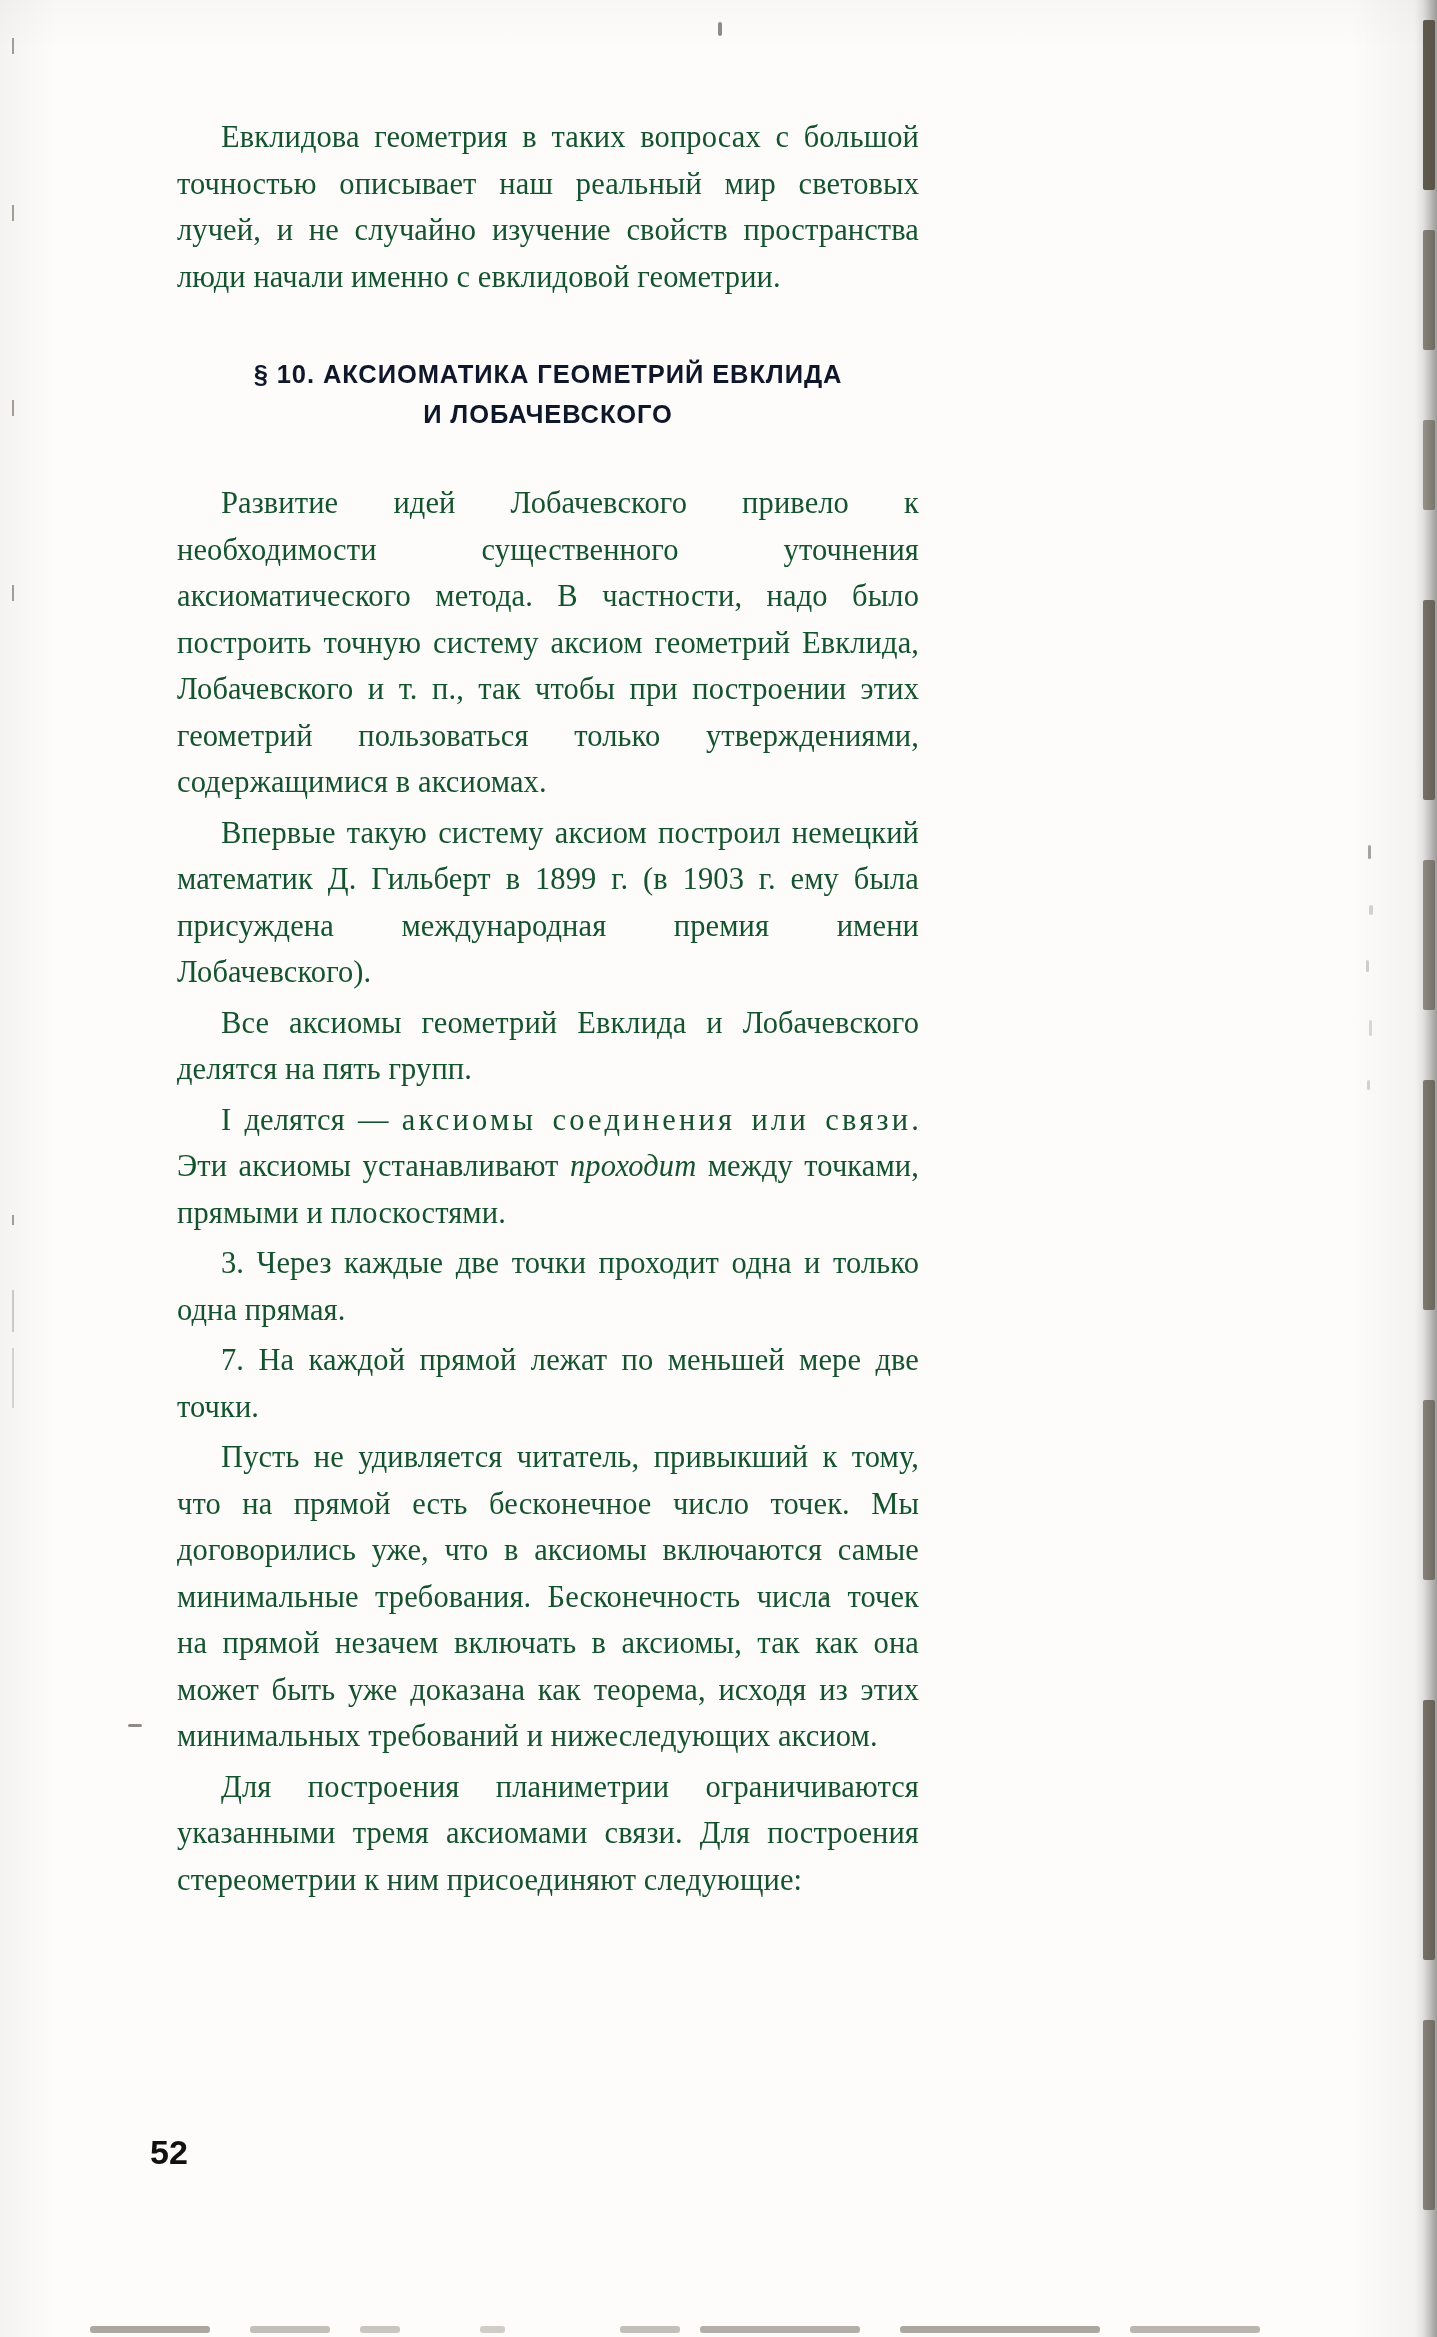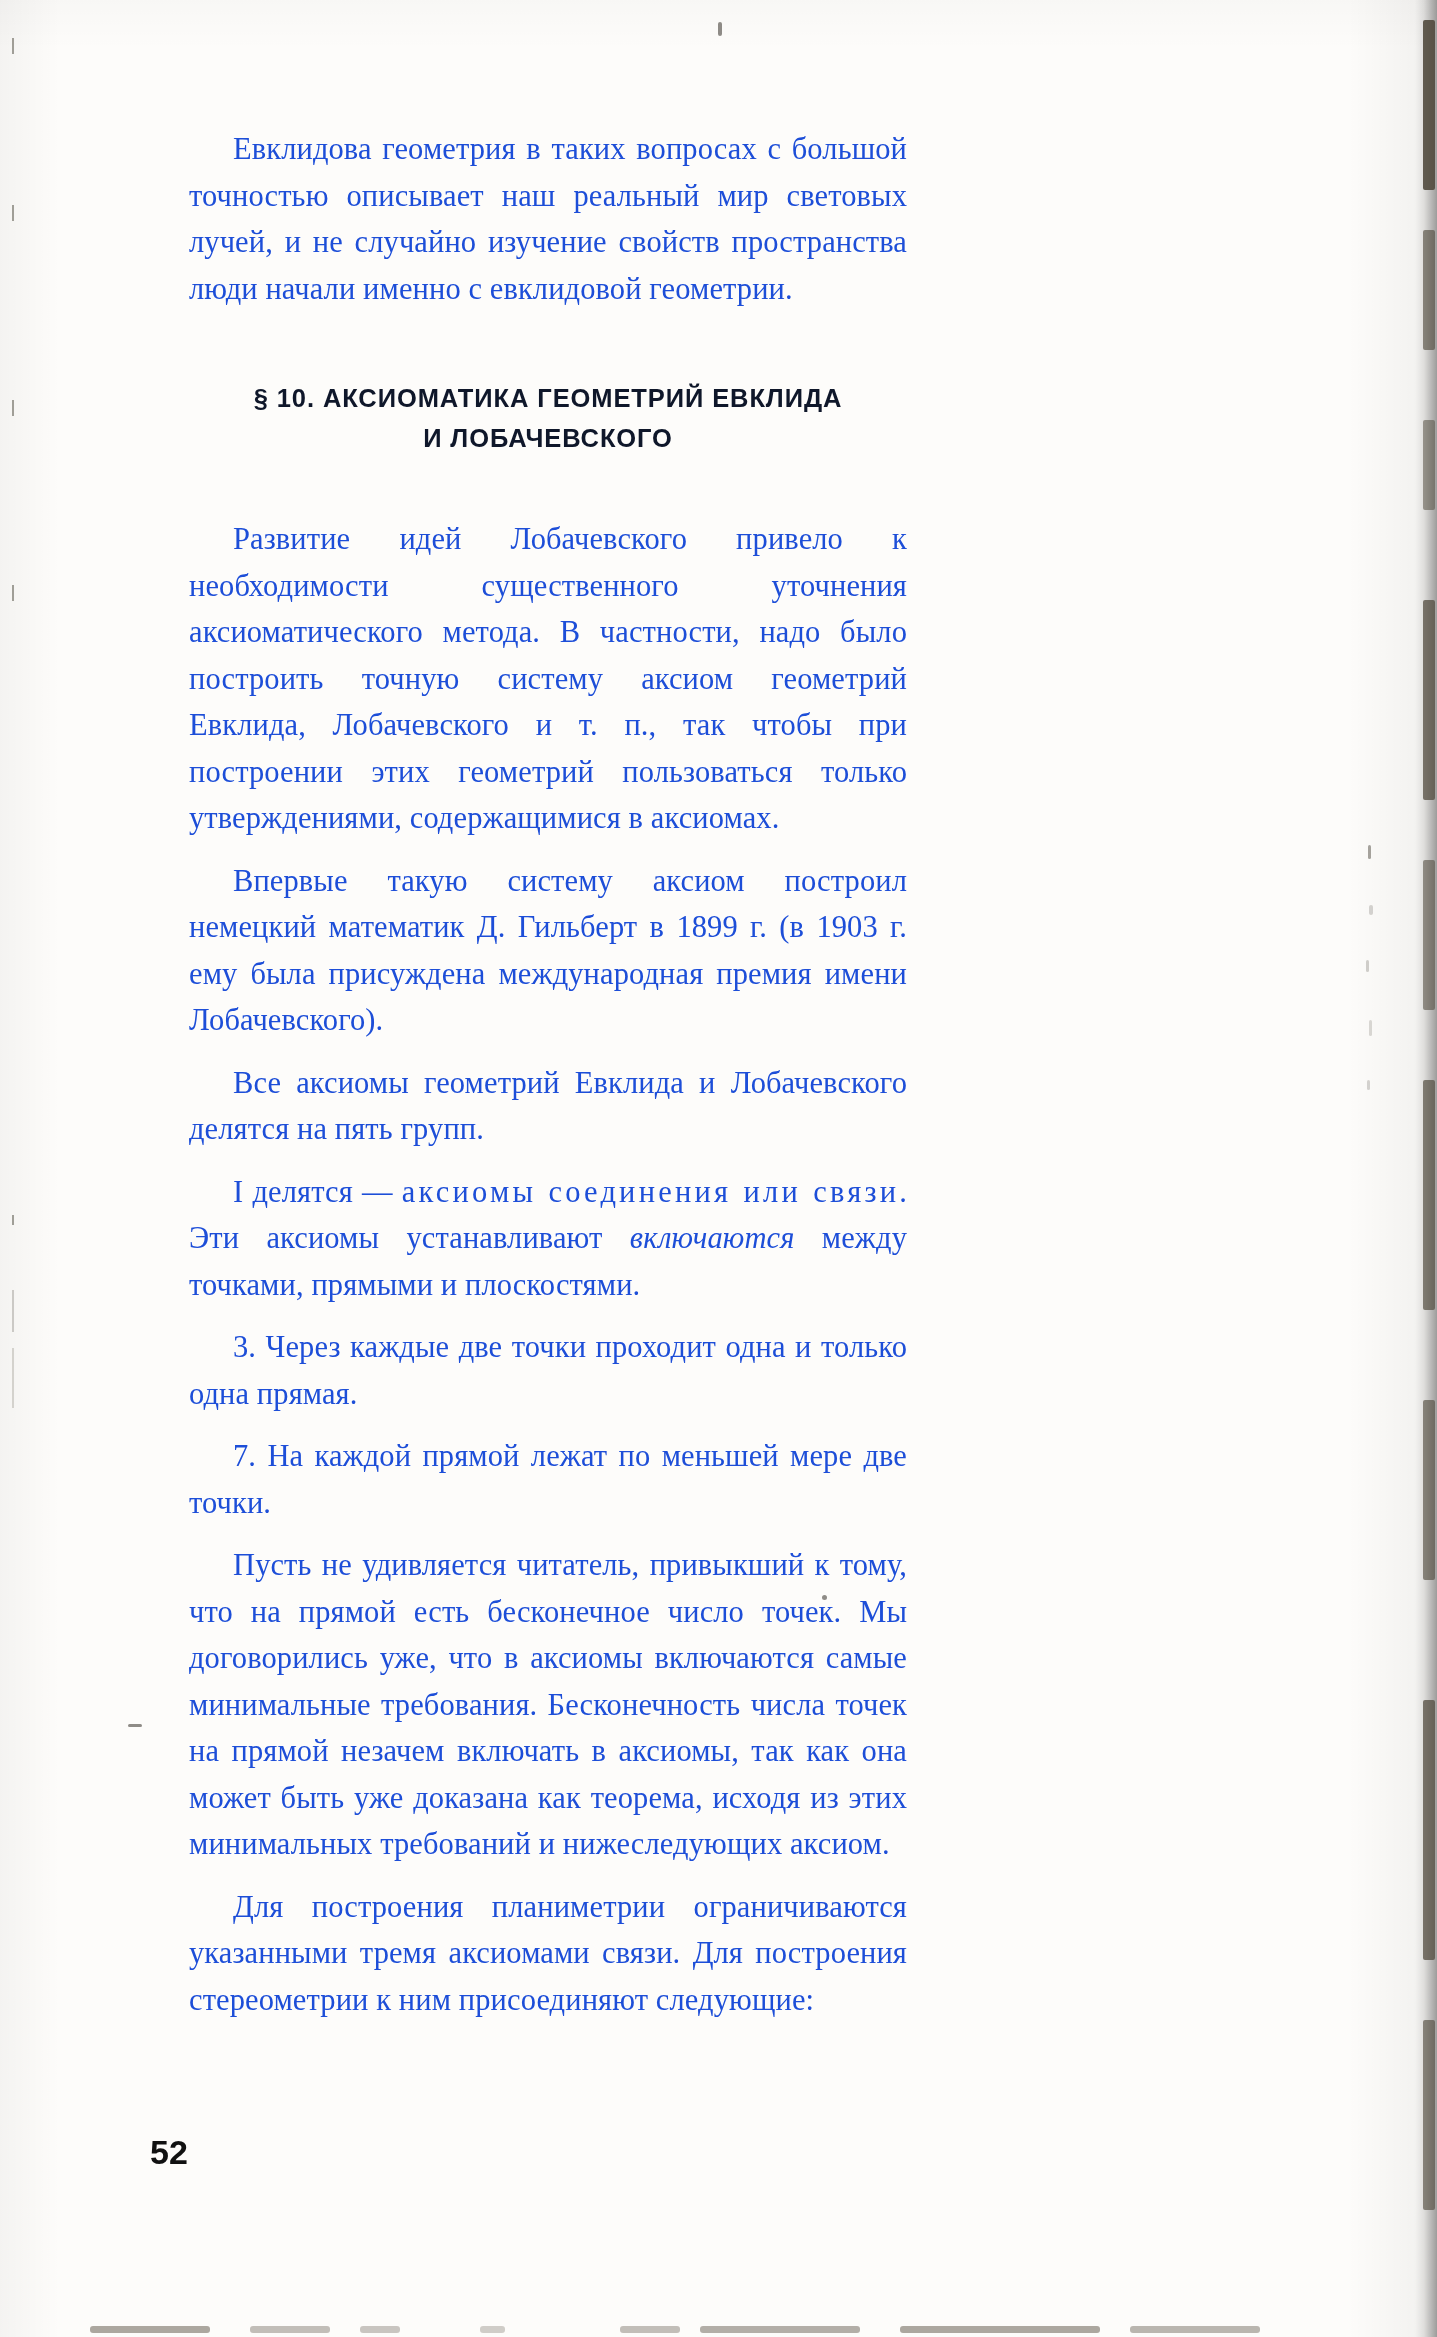--- a/index.html
+++ b/index.html
@@ -92,26 +92,26 @@
     border-radius: 2px;
   }
 
   .content {
     position: absolute;
     left: 173px;
     top: 110px;
     width: 750px;
   }
   p {
-    margin: 16px;
+    margin: 4px;
     font-size: 30.5px;
     line-height: 46.5px;
     text-align: justify;
     text-justify: inter-word;
-    color: #1d4ed8;
+    color: #14532d;
     letter-spacing: 0.1px;
   }
   p.indent {
     text-indent: 44px;
   }
   .heading {
     margin: 0;
     text-align: center;
     font-family: "Liberation Sans", sans-serif;
     font-weight: bold;
@@ -209,21 +209,21 @@
       <div>И ЛОБАЧЕВСКОГО</div>
     </div>
 
     <div class="sp-after-heading"></div>
 
     <p class="indent">Развитие идей Лобачевского привело к необходимости существенного уточнения аксиоматического метода. В частности, надо было построить точную систему аксиом геометрий Евклида, Лобачевского и т. п., так чтобы при построении этих геометрий пользоваться только утверждениями, содержащимися в аксиомах.</p>
     <p class="indent">Впервые такую систему аксиом построил немецкий математик Д. Гильберт в 1899 г. (в 1903 г. ему была присуждена международная премия имени Лобачевского).</p>
     <p class="indent">Все аксиомы геометрий Евклида и Лобачевского делятся на пять групп.</p>
 
     <p class="indent">
-      <span>I делятся — </span><span class="spaced">аксиомы соединения или связи</span><span>. Эти аксиомы устанавливают </span><em class="ital">включаются</em><span> между точками, прямыми и плоскостями.</span>
+      <span>I делятся — </span><span class="spaced">аксиомы соединения или связи</span><span>. Эти аксиомы устанавливают </span><em class="ital">проходит</em><span> между точками, прямыми и плоскостями.</span>
     </p>
 
     <p class="indent">3. Через каждые две точки проходит одна и только одна прямая.</p>
     <p class="indent">7. На каждой прямой лежат по меньшей мере две точки.</p>
 
     <p class="indent">Пусть не удивляется читатель, привыкший к тому, что на прямой есть бесконечное число точек. Мы договорились уже, что в аксиомы включаются самые минимальные требования. Бесконечность числа точек на прямой незачем включать в аксиомы, так как она может быть уже доказана как теорема, исходя из этих минимальных требований и нижеследующих аксиом.</p>
     <p class="indent">Для построения планиметрии ограничиваются указанными тремя аксиомами связи. Для построения стереометрии к ним присоединяют следующие:</p>
 
   </div>
 

